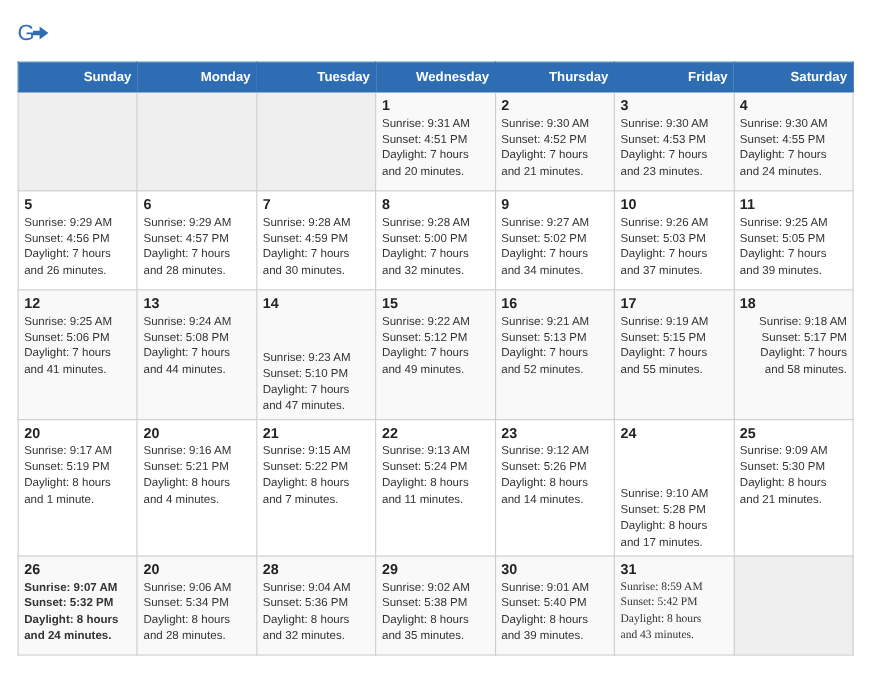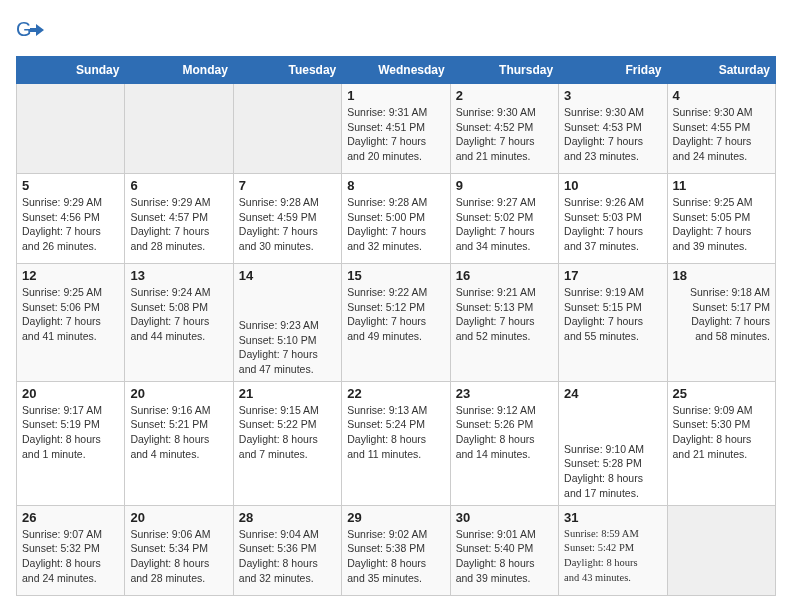--- a/index.html
+++ b/index.html
@@ -310,21 +310,21 @@
           <span class="cell-day">25</span>
           <div class="cell-info" style="white-space: pre-line;">Sunrise: 9:09 AM
 Sunset: 5:30 PM
 Daylight: 8 hours
 and 21 minutes.</div>
         </td>
       </tr>
       <tr>
         <td>
           <span class="cell-day">26</span>
-          <div class="cell-info" style="white-space: pre-line;">Sunrise: 9:07 AM
+          <div class="cell-info" style="white-space: pre-line; font-weight: bold;">Sunrise: 9:07 AM
 Sunset: 5:32 PM
 Daylight: 8 hours
 and 24 minutes.</div>
         </td>
         <td>
           <span class="cell-day">20</span>
           <div class="cell-info" style="white-space: pre-line;">Sunrise: 9:06 AM
 Sunset: 5:34 PM
 Daylight: 8 hours
 and 28 minutes.</div>

